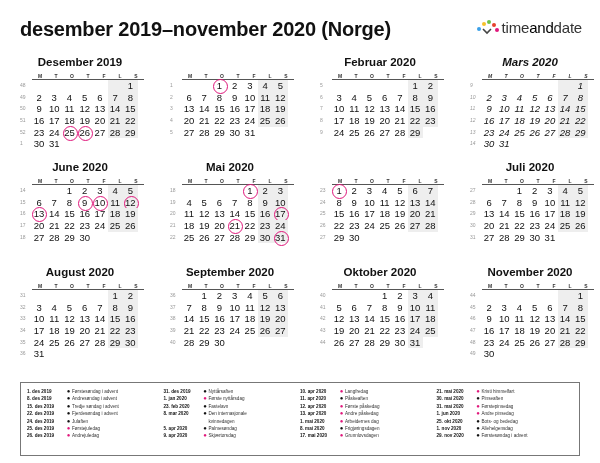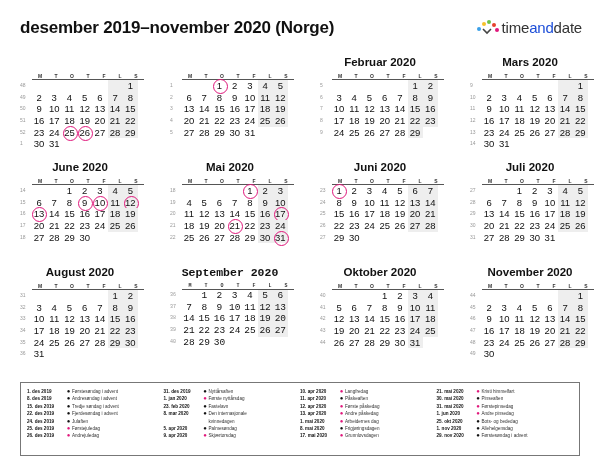--- a/index.html
+++ b/index.html
@@ -1,25 +1,25 @@
 <!DOCTYPE html>
 <html><head>
 <meta charset="utf-8">
 <style>
   * { box-sizing: border-box; margin: 0; padding: 0; }
   html, body { width: 600px; height: 463px; background: #ffffff; overflow: hidden; }
   body { font-family: "Liberation Sans", sans-serif; color: #111; position: relative; }
 
   .header { position: absolute; left: 20px; top: 10px; width: 570px; height: 30px; }
-  .page-title { position: absolute; left: 0; top: 8px; font-size: 17px; font-weight: bold; color: #111; letter-spacing: -0.2px; }
+  .page-title { position: absolute; left: 0; top: 8px; font-size: 20px; font-weight: bold; color: #111; letter-spacing: -0.2px; }
   .logo { position: absolute; right: 8px; top: 9px; display: flex; align-items: center; }
   .logo-mark { width: 22px; height: 16px; position: relative; margin-right: 3px; }
   .logo-mark span { position: absolute; width: 4px; height: 4px; border-radius: 2px; }
   .logo-text { font-size: 15px; color: #333; letter-spacing: -0.2px; }
-  .logo-text .and { color: #1d4ed8; }
+  .logo-text .and { color: #000000; }
 
   .months { position: absolute; left: 0; top: 53px; width: 600px; }
   .month { position: absolute; width: 150px; height: 105px; }
   .month-title { position: absolute; left: 0; width: 150px; text-align: center; top: 3px; font-size: 11.5px; font-weight: bold; color: #111; padding-left: 10px; }
   .grid { position: absolute; left: 20px; top: 19px; width: 118px; }
   .dow-row { display: flex; height: 8px; border-bottom: 1px solid #555; margin-left: 12px; width: 112px; }
   .dow { width: 16px; text-align: center; font-size: 5px; font-weight: bold; color: #333; line-height: 8px; }
   .weeks { position: relative; }
   .week { display: flex; height: 11.7px; position: relative; }
   .wk { width: 12px; font-size: 5px; color: #999; line-height: 11.7px; text-align: left; }
@@ -52,20 +52,21 @@
       <svg style="position:absolute;left:5px;top:8px" width="10" height="7" viewBox="0 0 10 7">
           <path d="M1 1 L5 5 L9 1" stroke="#444" stroke-width="1.6" fill="none"></path>
         </svg>
     </div>
     <div class="logo-text"><span>time</span><span class="and">and</span><span>date</span></div>
   </div>
 </div>
 
 <div class="months" id="months">
     <div class="month" style="left: 0px; top: 0px;">
+      <div class="month-title">Desember 2019</div>
       <div class="grid">
         <div class="dow-row">
           <div class="dow">M</div>
           <div class="dow">T</div>
           <div class="dow">O</div>
           <div class="dow">T</div>
           <div class="dow">F</div>
           <div class="dow">L</div>
           <div class="dow">S</div>
         </div>
@@ -257,21 +258,21 @@
             <div class="day">25</div>
             <div class="day">26</div>
             <div class="day">27</div>
             <div class="day">28</div>
             <div class="day we">29</div>
             <div class="day we empty" style="background: transparent;"></div>
           </div>
         </div>
       </div>
     </div>
-    <div class="month" style="left: 450px; top: 0px;">
+    <div class="month" style="left: 450px; top: 0px; font-style: italic;">
       <div class="month-title">Mars 2020</div>
       <div class="grid">
         <div class="dow-row">
           <div class="dow">M</div>
           <div class="dow">T</div>
           <div class="dow">O</div>
           <div class="dow">T</div>
           <div class="dow">F</div>
           <div class="dow">L</div>
           <div class="dow">S</div>
@@ -466,21 +467,20 @@
             <div class="day">27</div>
             <div class="day">28</div>
             <div class="day">29</div>
             <div class="day we">30</div>
             <div class="day we hol">31</div>
           </div>
         </div>
       </div>
     </div>
     <div class="month" style="left: 300px; top: 105px;">
-      <div class="month-title">Juni 2020</div>
       <div class="grid">
         <div class="dow-row">
           <div class="dow">M</div>
           <div class="dow">T</div>
           <div class="dow">O</div>
           <div class="dow">T</div>
           <div class="dow">F</div>
           <div class="dow">L</div>
           <div class="dow">S</div>
         </div>
@@ -673,21 +673,21 @@
             <div class="day empty"></div>
             <div class="day empty"></div>
             <div class="day empty"></div>
             <div class="day empty"></div>
             <div class="day we empty" style="background: transparent;"></div>
             <div class="day we empty" style="background: transparent;"></div>
           </div>
         </div>
       </div>
     </div>
-    <div class="month" style="left: 150px; top: 210px; font-family: Liberation Mono, monospace;">
+    <div class="month" style="left: 150px; top: 210px;">
       <div class="month-title">September 2020</div>
       <div class="grid">
         <div class="dow-row">
           <div class="dow">M</div>
           <div class="dow">T</div>
           <div class="dow">O</div>
           <div class="dow">T</div>
           <div class="dow">F</div>
           <div class="dow">L</div>
           <div class="dow">S</div>

